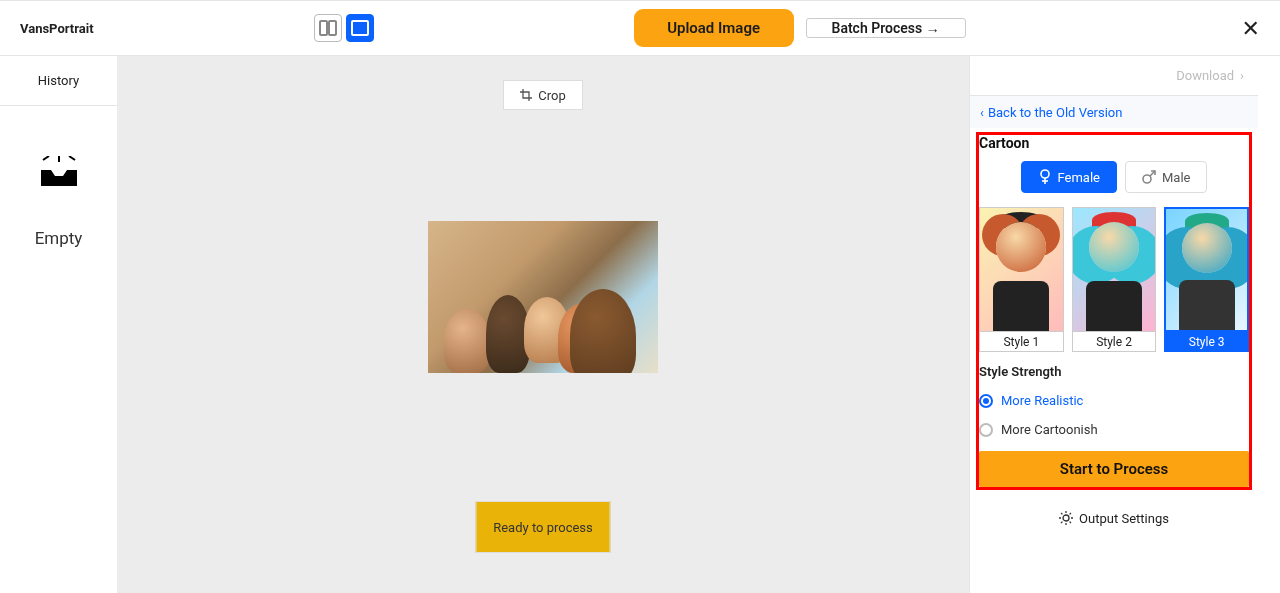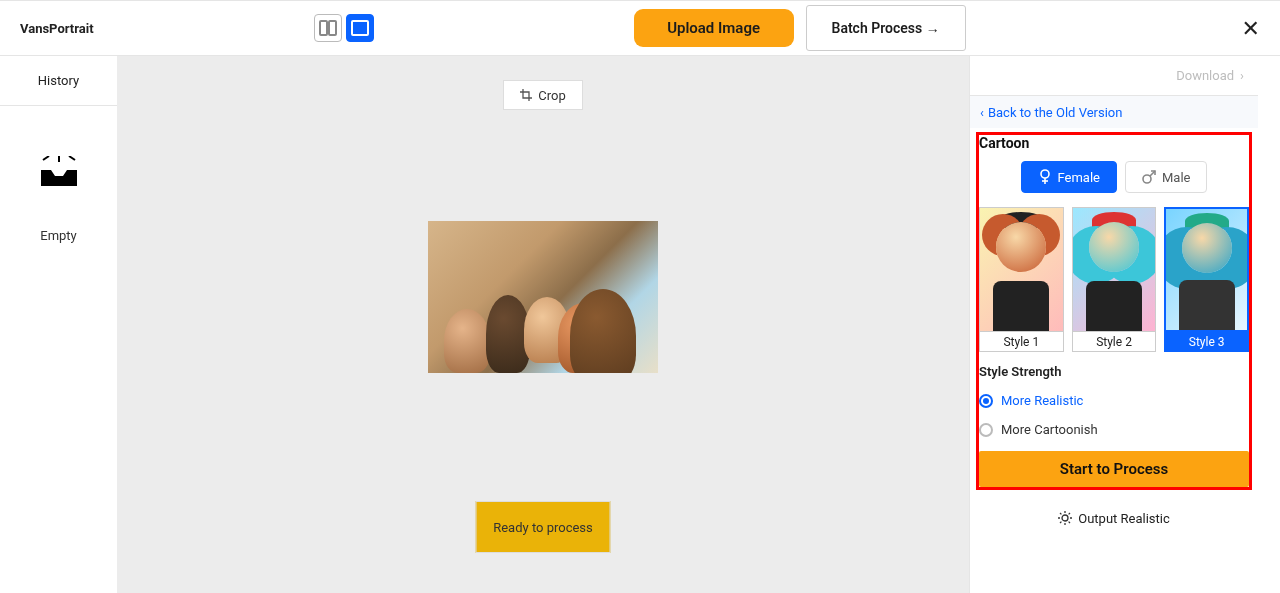--- a/index.html
+++ b/index.html
@@ -6,30 +6,30 @@
 body { width: 1280px; height: 593px; background: #fff; overflow: hidden; position: relative; }
 
 .topbar { height: 55px; border-top: 1px solid #e5e5e5; display: flex; align-items: center; padding: 0 20px; position: relative; }
 .app-title { font-size: 13px; font-weight: 700; color: #222; }
 .view-toggle { margin-left: 220px; display: flex; gap: 4px; }
 .view-btn { width: 28px; height: 28px; border: 1px solid #bbb; border-radius: 4px; display: flex; align-items: center; justify-content: center; cursor: pointer; background: #fff; }
 .view-btn.active { background: #0a63ff; border-color: #0a63ff; }
 .view-btn svg rect { stroke: #888; fill: none; stroke-width: 2; }
 .view-btn.active svg rect { stroke: #fff; }
 .upload-btn { margin-left: 260px; background: #fca311; border: none; color: #1c1c1c; font-weight: 600; font-size: 15px; height: 38px; width: 160px; border-radius: 9px; cursor: pointer; }
-.batch-btn { margin-left: 12px; background: #fff; border: 1px solid #ccc; color: #1c1c1c; font-weight: 600; font-size: 14px; height: 46px; width: 160px; border-radius: 3px; cursor: pointer; }
+.batch-btn { margin-left: 12px; background: #fff; border: 1px solid #ccc; color: #1c1c1c; font-weight: 600; font-size: 14px; height: 20px; width: 160px; border-radius: 3px; cursor: pointer; }
 .close-x { position: absolute; right: 20px; font-size: 22px; color: #222; cursor: pointer; }
 
 .body-row { display: flex; height: 538px; border-top: 1px solid #e5e5e5; }
 
 .sidebar { width: 117px; display: flex; flex-direction: column; }
 .sidebar-history { height: 50px; display: flex; align-items: center; justify-content: center; font-size: 13px; color: #222; border-bottom: 1px solid #e5e5e5; cursor: pointer; }
 .sidebar-empty { flex: 1; display: flex; flex-direction: column; align-items: center; padding-top: 50px; }
 .inbox-icon { width: 40px; height: 32px; }
-.empty-label { margin-top: 40px; font-size: 13px; color: #333; }
+.empty-label { margin-top: 40px; font-size: 17px; color: #333; }
 
 .canvas { width: 853px; background: #ececec; position: relative; border-right: 1px solid #e5e5e5; }
 .crop-btn { position: absolute; top: 24px; left: 50%; transform: translateX(-50%); background: #fff; border: 1px solid #ddd; height: 30px; width: 80px; font-size: 13px; color: #333; display: flex; align-items: center; justify-content: center; gap: 6px; cursor: pointer; }
 .photo { position: absolute; top: 165px; left: 50%; transform: translateX(-50%); width: 230px; height: 152px; background: linear-gradient(135deg, #d6b58a 0%, #c29a6c 35%, #8c6e4a 55%, #b1d6e6 75%, #e8dfc8 100%); background-size: cover; display: flex; align-items: flex-end; justify-content: center; overflow: hidden; }
 .photo .people { position: absolute; inset: 0; }
 .photo .person { position: absolute; border-radius: 50% 50% 30% 30%; background: radial-gradient(circle at 40% 30%, #e5b48a, #a06b42); }
 .ready-badge { position: absolute; bottom: 40px; left: 50%; transform: translateX(-50%); background: #eab308; border: 1px solid #ddd; height: 52px; width: 135px; font-size: 13px; color: #333; display: flex; align-items: center; justify-content: center; }
 
 .right { width: 288px; display: flex; flex-direction: column; position: relative; }
 .download-row { height: 40px; display: flex; align-items: center; justify-content: flex-end; padding-right: 14px; gap: 6px; color: #bdbdbd; font-size: 13px; border-bottom: 1px solid #e5e5e5; }
@@ -206,16 +206,16 @@
             <line x1="7" y1="0" x2="7" y2="2"></line>
             <line x1="7" y1="12" x2="7" y2="14"></line>
             <line x1="0" y1="7" x2="2" y2="7"></line>
             <line x1="12" y1="7" x2="14" y2="7"></line>
             <line x1="2" y1="2" x2="3.4" y2="3.4"></line>
             <line x1="10.6" y1="10.6" x2="12" y2="12"></line>
             <line x1="2" y1="12" x2="3.4" y2="10.6"></line>
             <line x1="10.6" y1="3.4" x2="12" y2="2"></line>
           </g>
         </svg>
-      <span>Output Realistic</span>
+      <span>Output Settings</span>
     </div>
   </div>
 </div>
 
 </body></html>

